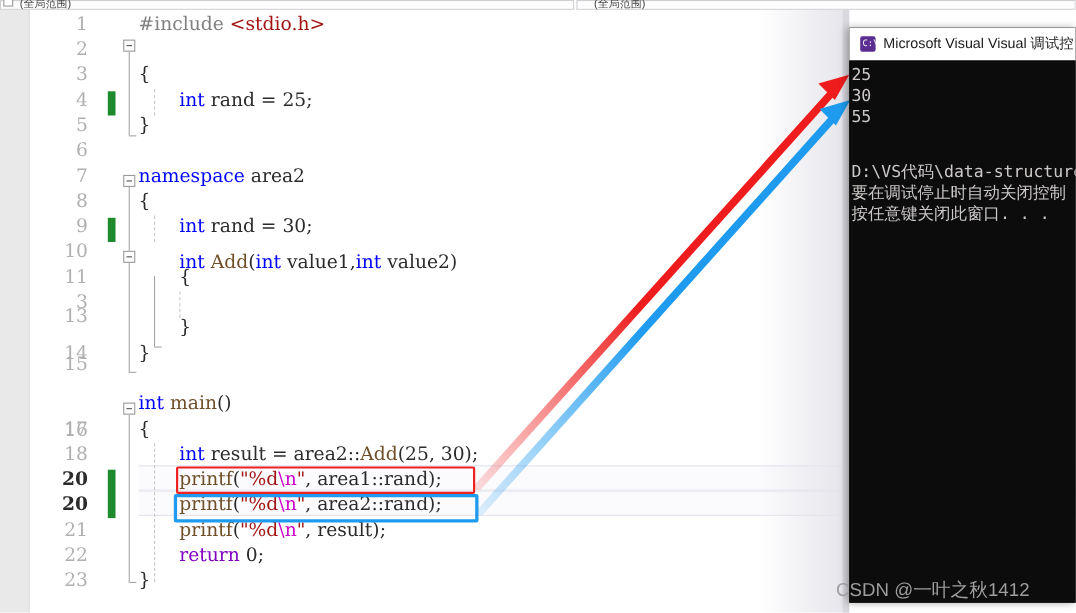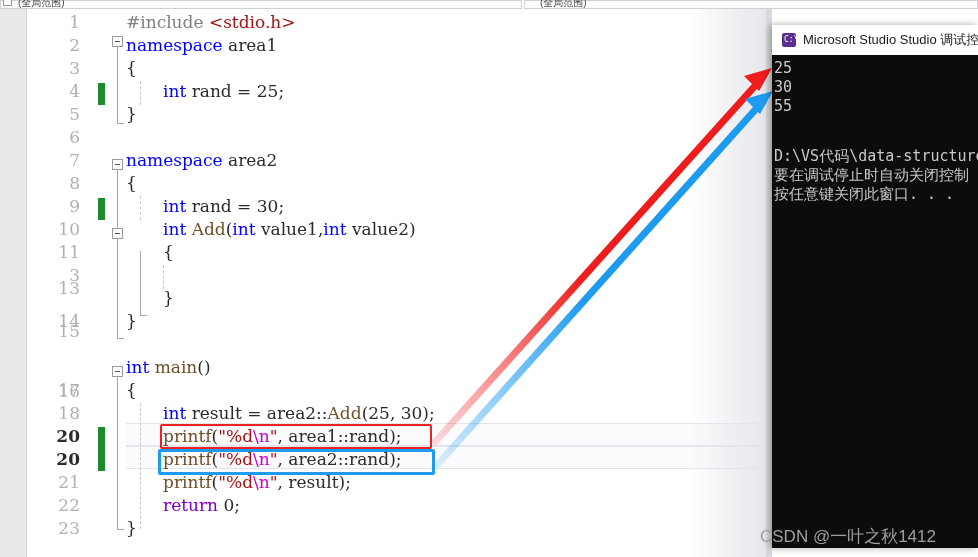--- a/index.html
+++ b/index.html
@@ -160,35 +160,34 @@
   <div class="lineno" style="top:370px;">17</div>
   <div class="lineno" style="top:393px;">18</div>
   <div class="lineno cur" style="top:416px;">20</div>
   <div class="lineno cur" style="top:439px;">20</div>
   <div class="lineno" style="top:462px;">21</div>
   <div class="lineno" style="top:485px;">22</div>
   <div class="lineno" style="top:508px;">23</div>
 
   <div class="codetext" style="left:126px;top:2px;"><span class="tk-pp">#include</span><span class="tk-pp"> </span><span class="tk-inc">&lt;stdio.h&gt;</span></div>
 
-  <div class="codetext" style="left:126px;top:25px;"><span class="tk-kw">namespace</span><span> </span><span class="tk-ns">area1</span></div>
 
   <div class="codetext" style="left:126px;top:48px;"><span class="tk-id">{</span></div>
 
   <div class="codetext" style="left:163px;top:71px;"><span class="tk-kw">int</span><span> </span><span class="tk-id">rand</span><span> = </span><span class="tk-num">25</span><span class="tk-id">;</span></div>
 
   <div class="codetext" style="left:126px;top:94px;"><span class="tk-id">}</span></div>
 
   <div class="codetext" style="left:126px;top:140px;"><span class="tk-kw">namespace</span><span> </span><span class="tk-ns">area2</span></div>
 
   <div class="codetext" style="left:126px;top:163px;"><span class="tk-id">{</span></div>
 
   <div class="codetext" style="left:163px;top:186px;"><span class="tk-kw">int</span><span> </span><span class="tk-id">rand</span><span> = </span><span class="tk-num">30</span><span class="tk-id">;</span></div>
 
-  <div class="codetext" style="left:163px;top:209px;"><span class="tk-kw">int</span><span> </span><span class="tk-fn">Add</span><span class="tk-id">(</span><span class="tk-kw">int</span><span> </span><span class="tk-id">value1</span><span class="tk-id">,</span><span class="tk-kw">int</span><span> </span><span class="tk-id">value2</span><span class="tk-id">)</span></div>
+  <div class="codetext" style="left:163px;top:219px;"><span class="tk-kw">int</span><span> </span><span class="tk-fn">Add</span><span class="tk-id">(</span><span class="tk-kw">int</span><span> </span><span class="tk-id">value1</span><span class="tk-id">,</span><span class="tk-kw">int</span><span> </span><span class="tk-id">value2</span><span class="tk-id">)</span></div>
 
   <div class="codetext" style="left:163px;top:232px;"><span class="tk-id">{</span></div>
 
 
   <div class="codetext" style="left:163px;top:278px;"><span class="tk-id">}</span></div>
 
   <div class="codetext" style="left:126px;top:301px;"><span class="tk-id">}</span></div>
 
   <div class="codetext" style="left:126px;top:347px;"><span class="tk-kw">int</span><span> </span><span class="tk-fn">main</span><span class="tk-id">()</span></div>
 
@@ -238,21 +237,21 @@
     <line x1="437" y1="465" x2="763" y2="101" stroke="url(#bluegrad)" stroke-width="7" stroke-linecap="round"></line>
     <polygon points="773,91 745,99 760,114" fill="#1e9bef"></polygon>
   </g>
 </svg>
 
 <div id="console">
   <div id="console-title">
     <div id="console-icon">
         <span>C:\</span>
       </div>
-    <div id="console-title-text">Microsoft Studio Studio 调试控</div>
+    <div id="console-title-text">Microsoft Visual Visual 调试控</div>
   </div>
   <div id="console-body">
     <div class="conline" style="top:4px;">25</div>
     <div class="conline" style="top:23px;">30</div>
     <div class="conline" style="top:42px;">55</div>
     <div class="conline" style="top:61px;"></div>
     <div class="conline" style="top:92px;">D:\VS代码\data-structure\?</div>
     <div class="conline" style="top:111px;">要在调试停止时自动关闭控制</div>
     <div class="conline" style="top:130px;">按任意键关闭此窗口. . .</div>
   </div>

